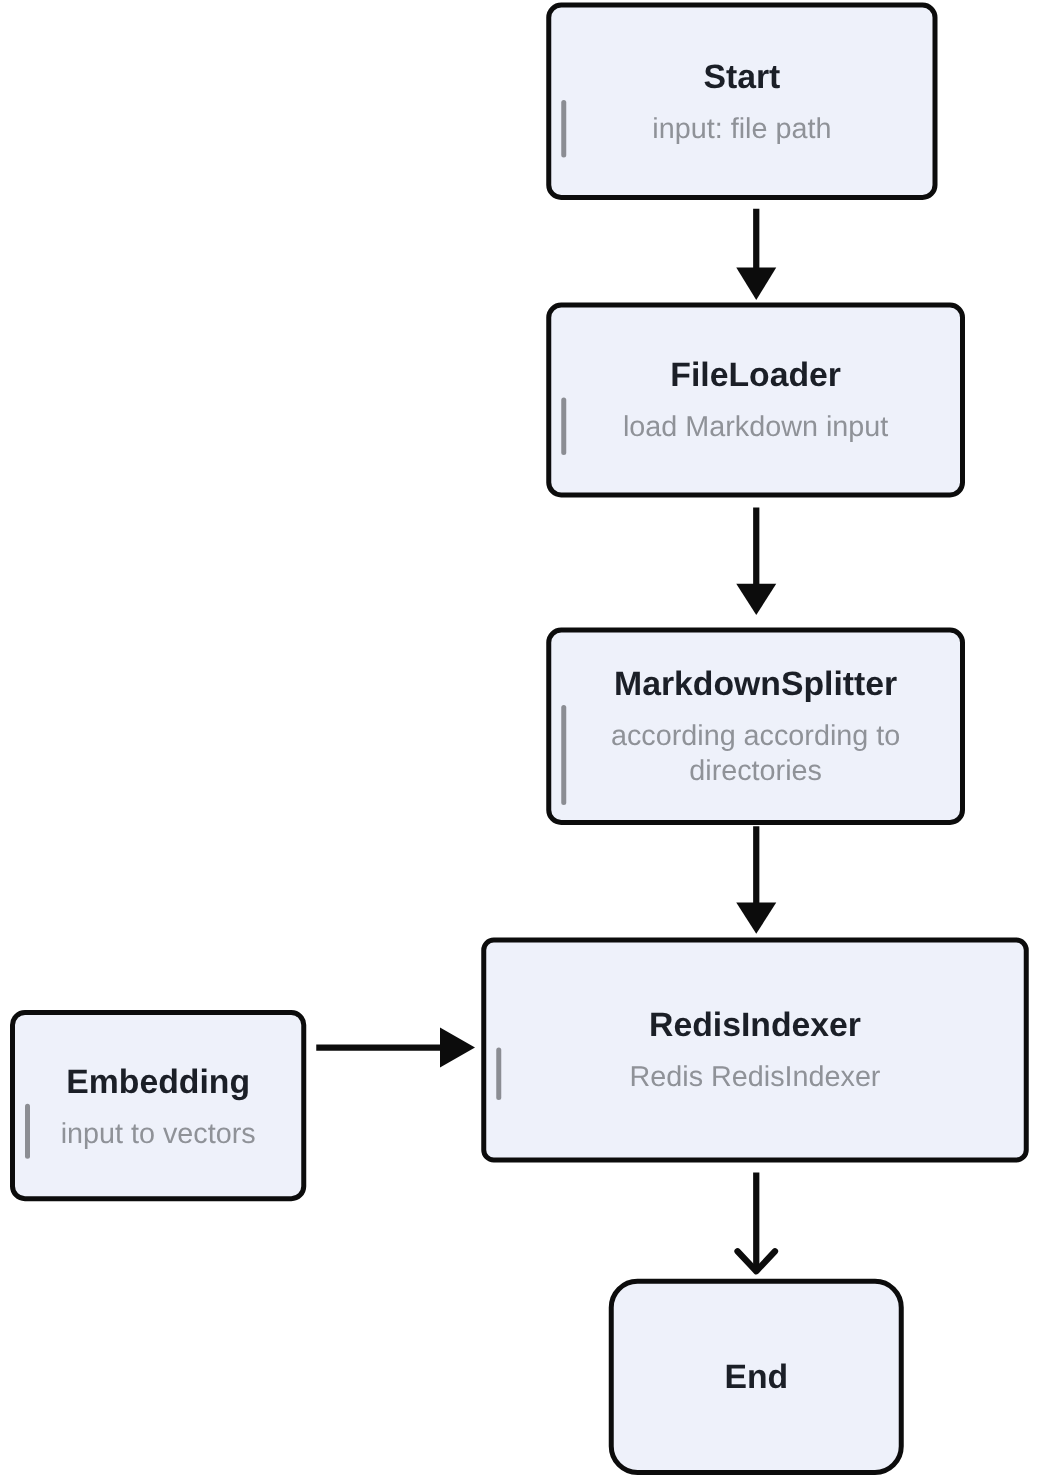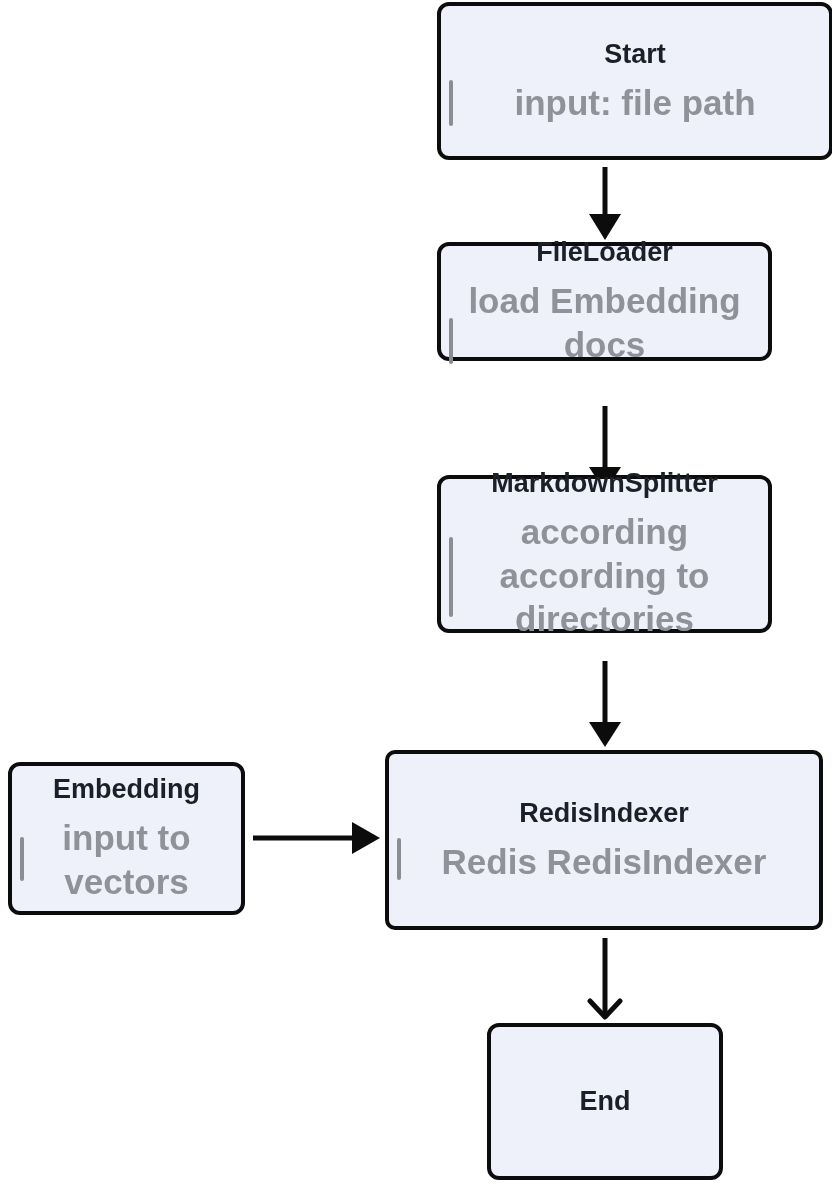--- a/index.html
+++ b/index.html
@@ -59,40 +59,40 @@
     text-align: center;
     padding: 8px 14px;
   }
   .node-title {
     font-size: 27px;
     font-weight: 600;
     line-height: 1.25;
     color: var(--title-text);
   }
   .node-subtitle {
-    font-size: 35px;
-    font-weight: 700;
+    font-size: 23px;
+    font-weight: 400;
     line-height: 1.25;
     color: var(--subtitle-text);
   }
   .accent-bar {
     position: absolute;
     left: 8px;
     width: 4px;
     border-radius: 2px;
     background: var(--accent-bar);
   }
 
   
-  .node-start            { left: 437px; top: 2px;    width: 396px; height: 158px; }
-  .node-fileloader       { left: 437px; top: 242px;  width: 335px; height: 119px; }
-  .node-markdownsplitter { left: 437px; top: 475px;  width: 335px; height: 158px; }
-  .node-embedding        { left: 8px;   top: 762px;  width: 237px; height: 153px; }
+  .node-start            { left: 437px; top: 2px;    width: 313px; height: 158px; }
+  .node-fileloader       { left: 437px; top: 242px;  width: 335px; height: 156px; }
+  .node-markdownsplitter { left: 437px; top: 502px;  width: 335px; height: 158px; }
+  .node-embedding        { left: 8px;   top: 808px;  width: 237px; height: 153px; }
   .node-redisindexer     { left: 385px; top: 750px;  width: 438px; height: 180px; border-radius: 10px; }
-  .node-end              { left: 487px; top: 1023px; width: 236px; height: 157px; }
+  .node-end              { left: 487px; top: 1023px; width: 236px; height: 157px; border-radius: 23px; }
 
   .bar-start            { top: 74px; height: 46px; }
   .bar-fileloader       { top: 72px; height: 46px; }
   .bar-markdownsplitter { top: 58px; height: 80px; }
   .bar-embedding        { top: 71px; height: 44px; }
   .bar-redisindexer     { top: 84px; height: 42px; }
 </style>
 </head>
 <body>
 
@@ -128,21 +128,21 @@
 
   <div class="node node-start">
     <span class="accent-bar bar-start"></span>
     <div class="node-title">Start</div>
     <div class="node-subtitle">input: file path</div>
   </div>
 
   <div class="node node-fileloader">
     <span class="accent-bar bar-fileloader"></span>
     <div class="node-title">FileLoader</div>
-    <div class="node-subtitle">load Embedding docs</div>
+    <div class="node-subtitle">load Markdown input</div>
   </div>
 
   <div class="node node-markdownsplitter">
     <span class="accent-bar bar-markdownsplitter"></span>
     <div class="node-title">MarkdownSplitter</div>
     <div class="node-subtitle">according according to directories</div>
   </div>
 
   <div class="node node-embedding">
     <span class="accent-bar bar-embedding"></span>

